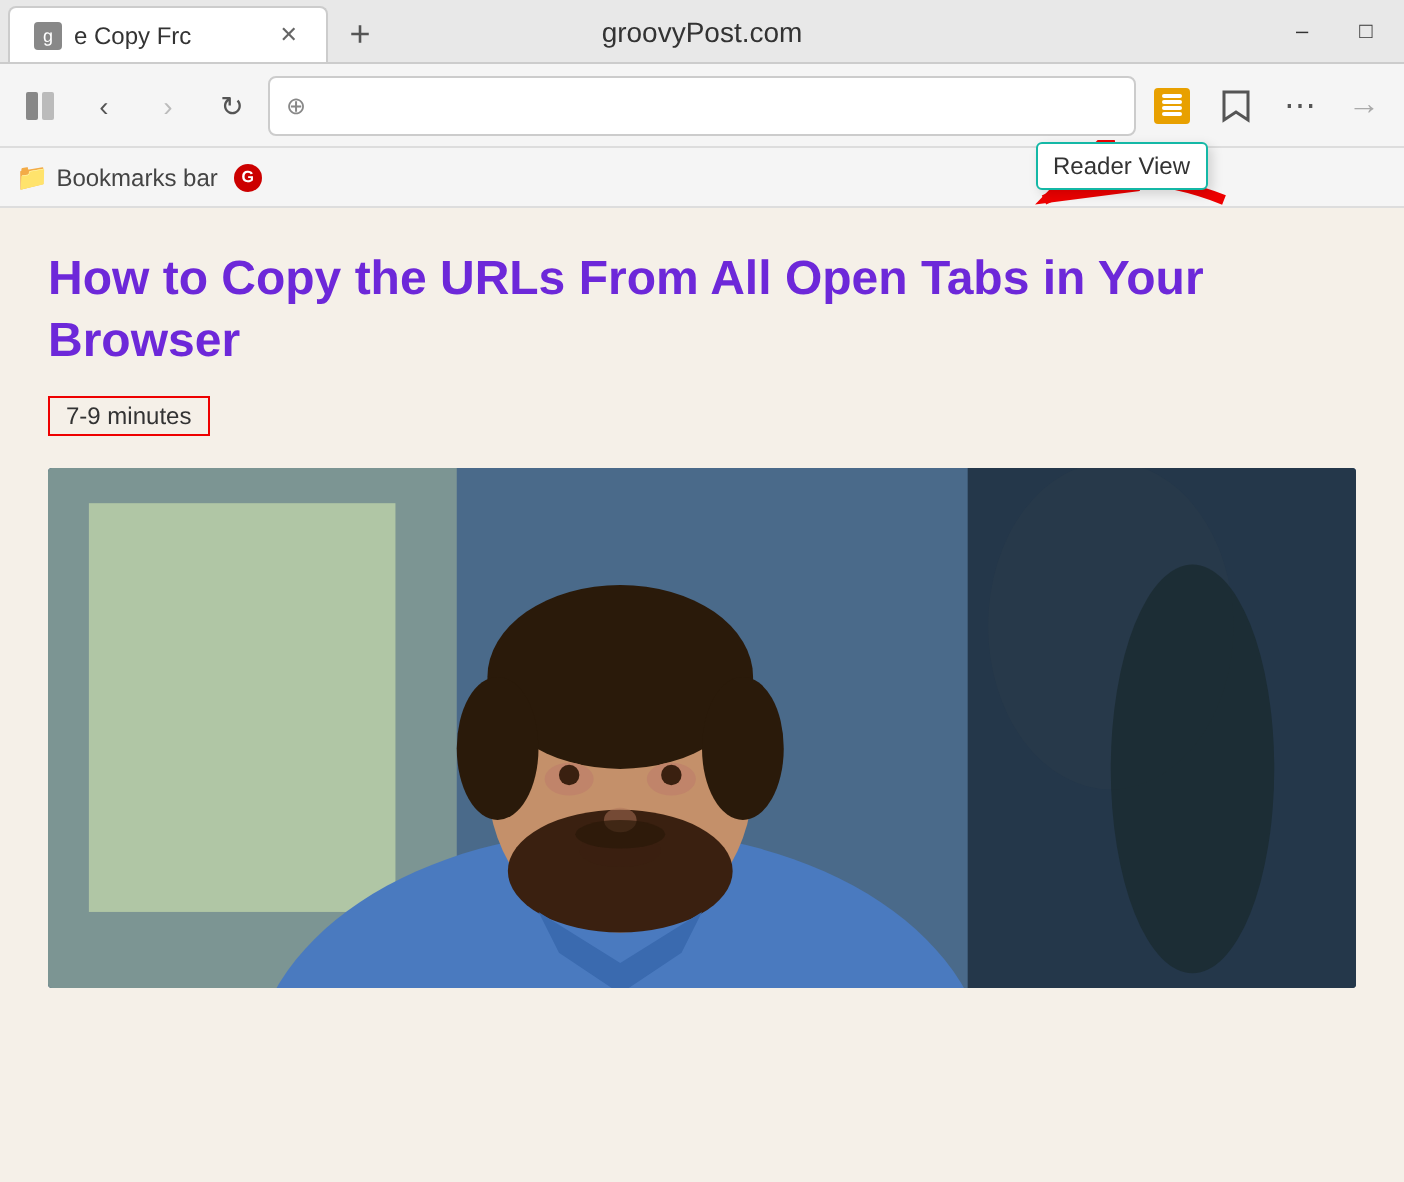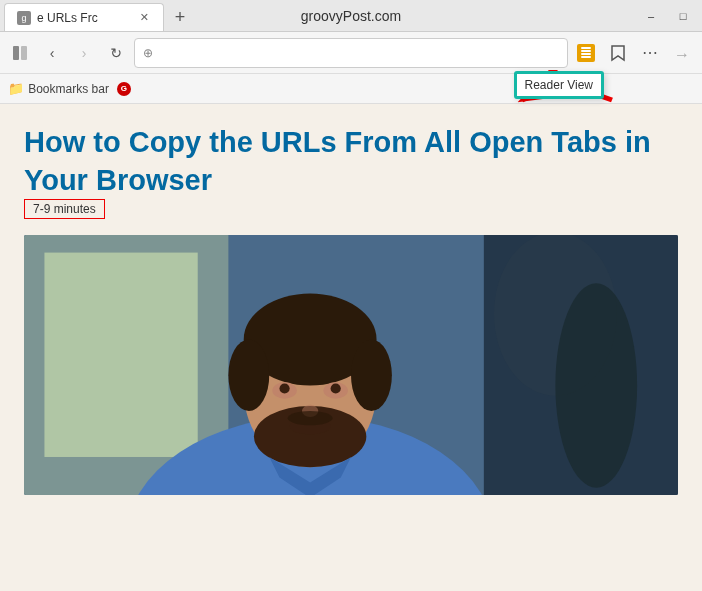--- a/index.html
+++ b/index.html
@@ -178,21 +178,21 @@
       height: 2px;
       background: white;
       border-radius: 1px;
       box-shadow: 0 3px 0 white, 0 6px 0 white, 0 9px 0 white;
     }
     .reader-tooltip {
       position: absolute;
       top: 32px;
       right: -4px;
       background: #fff;
-      border: 3px solid #14b8a6;
+      border: 1px solid #14b8a6;
       border-radius: 3px;
       padding: 4px 8px;
       font-size: 12px;
       color: #333;
       white-space: nowrap;
       box-shadow: 2px 2px 6px rgba(0,0,0,0.15);
       z-index: 100;
     }
     .toolbar-btn {
       width: 28px;
@@ -265,23 +265,24 @@
     }
     .site-url {
       display: inline-block;
       border: 2px solid #e00;
       padding: 2px 8px;
       font-size: 13px;
       color: #0066cc;
       margin-bottom: 14px;
     }
     .article-title {
-      font-size: 29px;
+      font-size: 24px;
       font-weight: bold;
-      color: #0369a1;
+      color: #6d28d9;
+      margin-bottom: 12px;
       line-height: 1.3;
     }
     .read-time-badge {
       display: inline-block;
       border: 1px solid #e00;
       padding: 2px 8px;
       font-size: 12px;
       color: #333;
       margin-bottom: 16px;
     }
@@ -325,21 +326,21 @@
       position: relative;
     }
   </style>
 </head>
 <body>
 
 <div class="title-bar">
   <div class="tab-area">
     <div class="tab-active">
       <div class="tab-favicon">g</div>
-      <span class="tab-title">e URLs Frc</span>
+      <span class="tab-title">e Copy Frc</span>
       <span class="tab-close">✕</span>
     </div>
     <div class="new-tab-btn">+</div>
   </div>
   <div class="title-center">groovyPost.com</div>
   <div class="window-controls">
     <div class="win-ctrl">–</div>
     <div class="win-ctrl">□</div>
   </div>
 </div>

